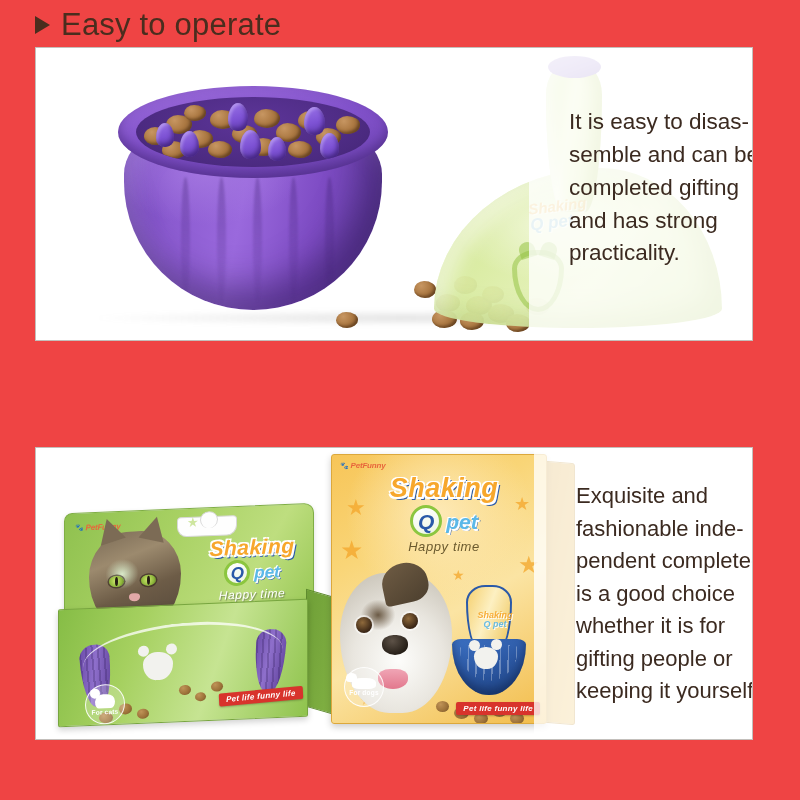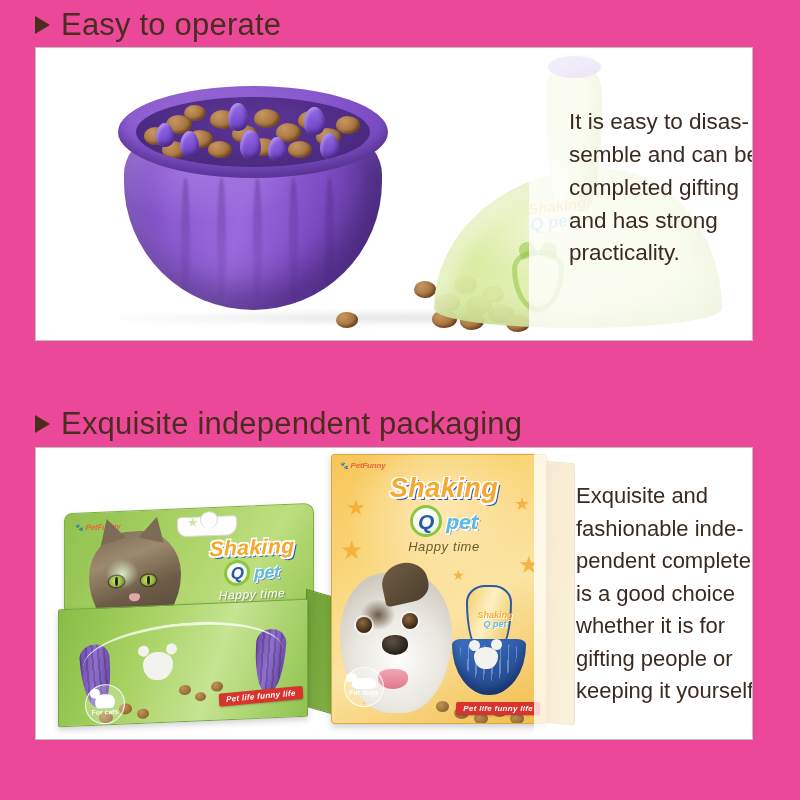--- a/index.html
+++ b/index.html
@@ -4,21 +4,21 @@
 <style>
   * { box-sizing: border-box; margin: 0; padding: 0; }
 
   html, body {
     width: 800px; height: 800px;
     background: #e3e3e3;
     font-family: "Liberation Sans", sans-serif;
     overflow: hidden;
   }
 
-  .page { position: relative; width: 800px; height: 800px; background: #ec4899; }
+  .page { position: relative; width: 800px; height: 800px; background: #ef4444; }
 
   
   .section-heading {
     position: absolute;
     display: flex;
     align-items: center;
     gap: 11px;
     color: #4a2d1e;
     white-space: nowrap;
   }
@@ -419,24 +419,20 @@
       <div class="text-veil" id="veil-1"></div>
 
       <div class="body-copy" id="copy-1"><span>It is easy to disas-
 semble and can be
 completed gifting
 and has strong
 practicality.</span></div>
     </div>
   </div>
 
-  <div class="section-heading" id="heading-2">
-    <span class="heading-marker"></span>
-    <span class="heading-text">Exquisite independent packaging</span>
-  </div>
 
   <div class="panel" id="panel-2">
     <div class="photo">
 
       <div class="box" id="cat-box">
 
         <div class="catbox-card">
           <div class="brand-logo" style="left:10px; top:10px;">PetFunny</div>
           <div class="hang-hole"></div>
 

